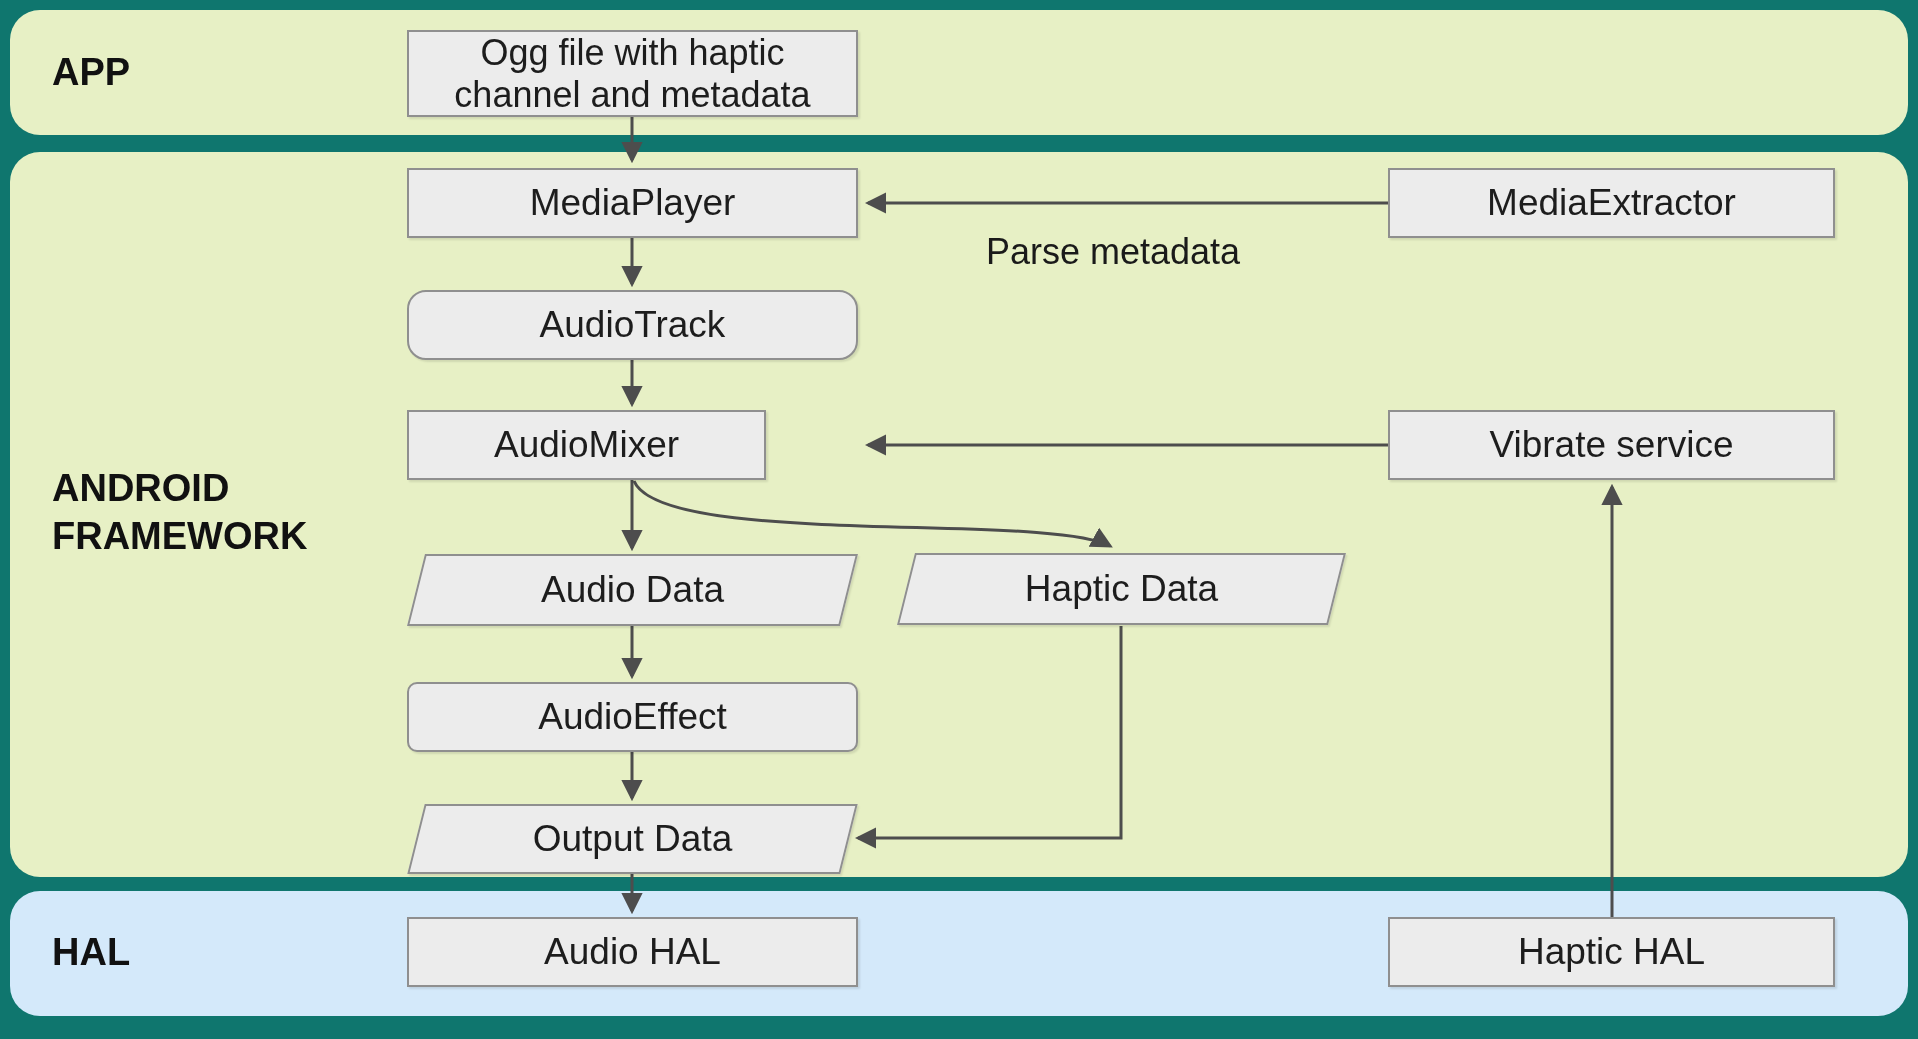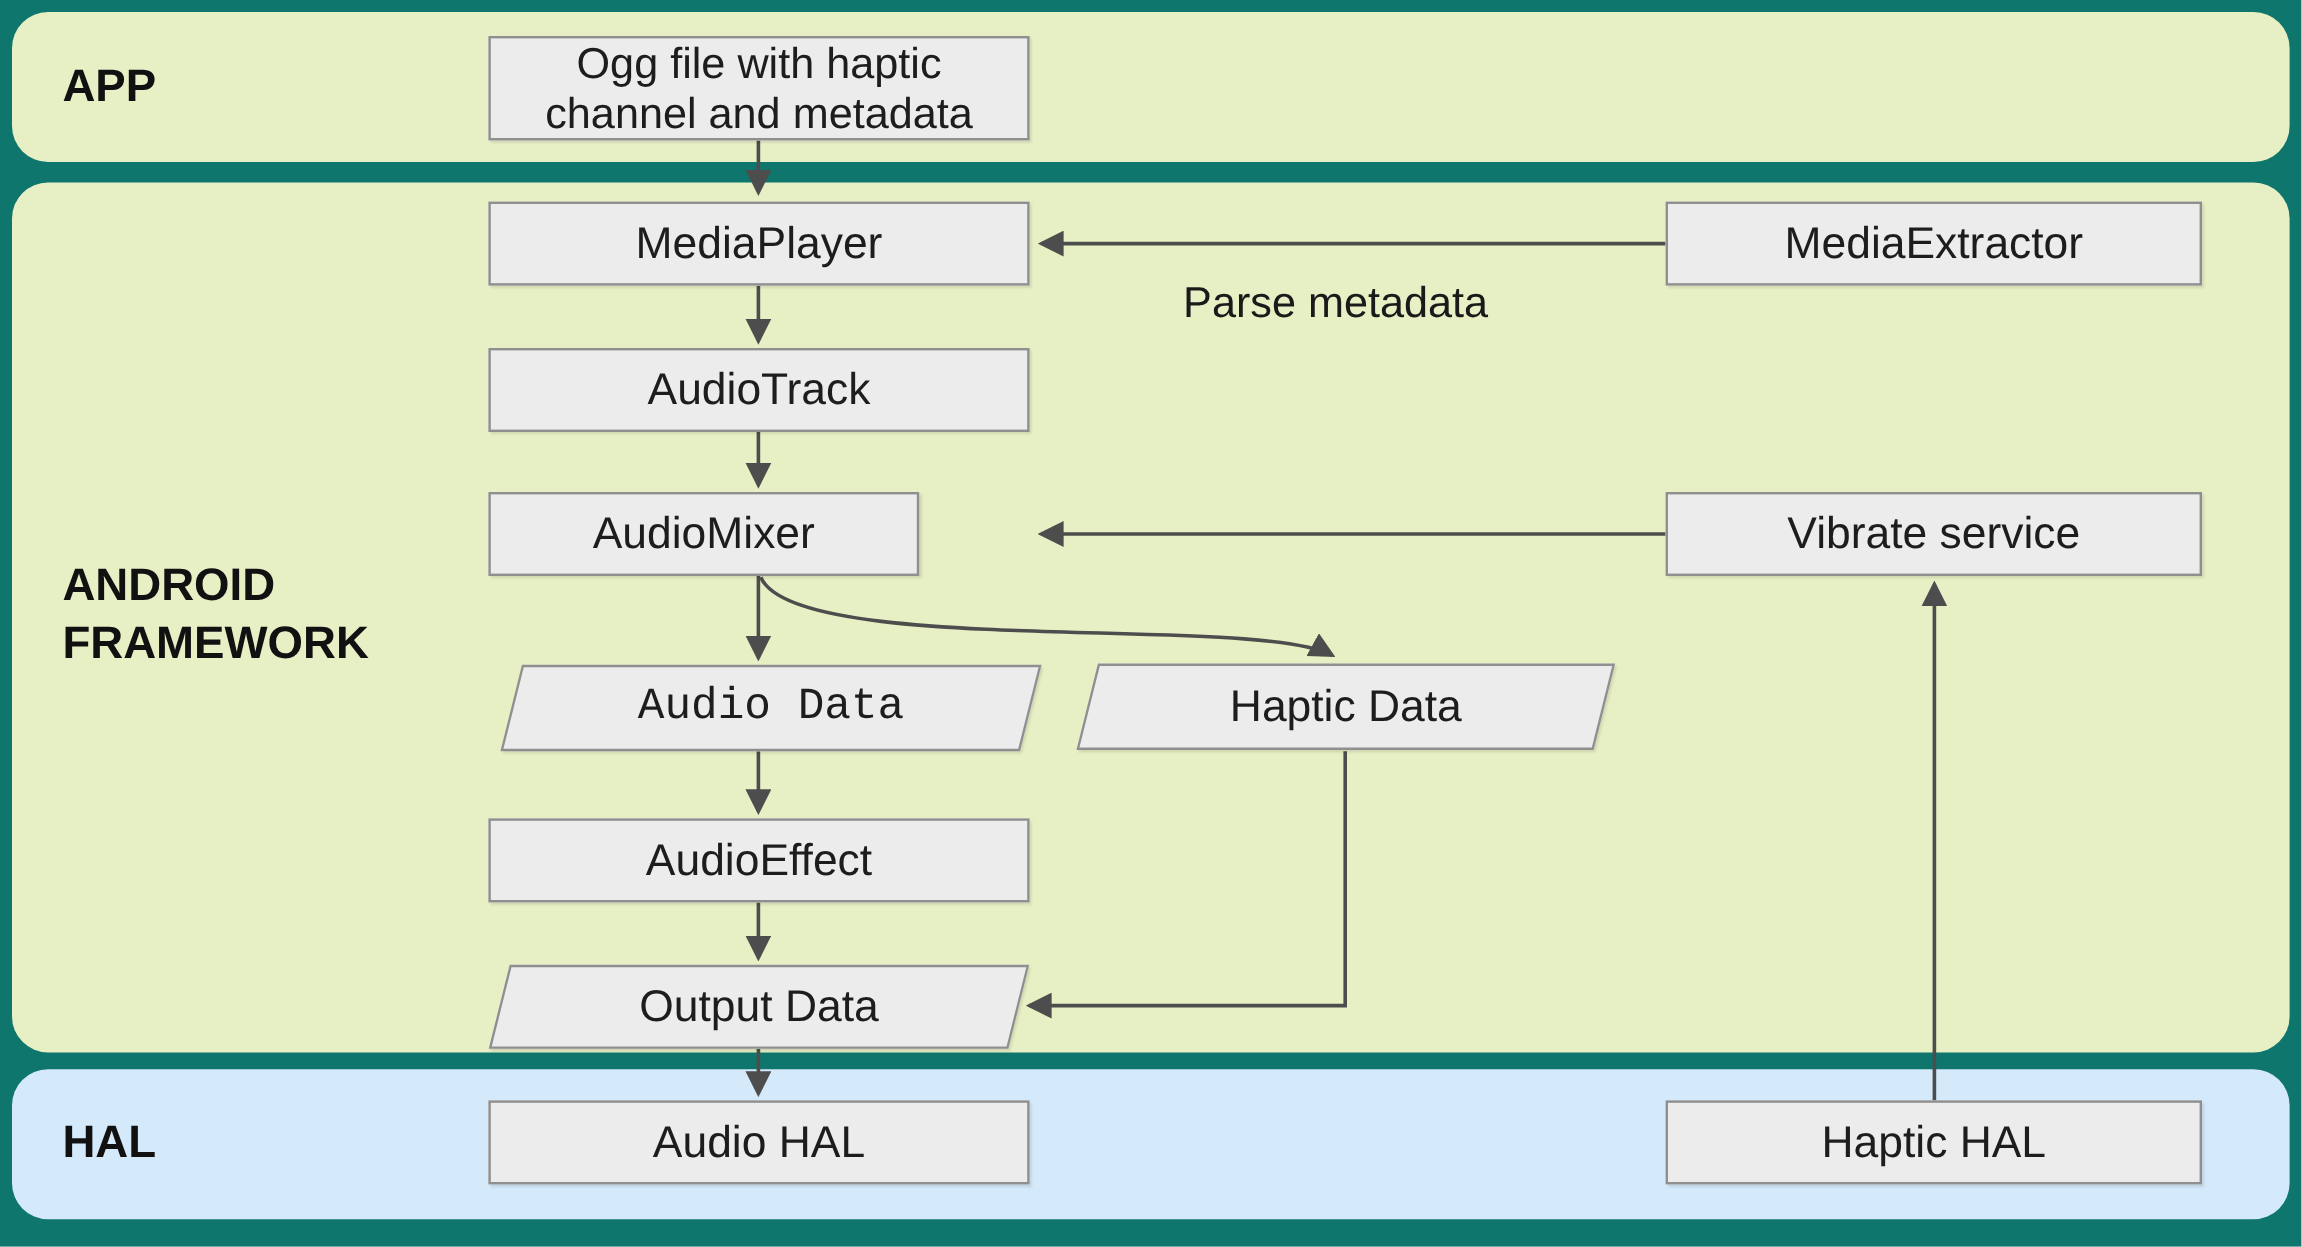--- a/index.html
+++ b/index.html
@@ -63,34 +63,34 @@
   <div class="edge-label" style="left:958px;top:231px;width:310px;">Parse metadata</div>
 
   <div class="node node-box" style="left:407px;top:30px;width:451px;height:87px;">
     <div class="node-label small" style="max-width:420px;">Ogg file with haptic channel and metadata</div>
   </div>
 
   <div class="node node-box" style="left:407px;top:168px;width:451px;height:70px;">
     <div class="node-label">MediaPlayer</div>
   </div>
 
-  <div class="node node-box" style="left:407px;top:290px;width:451px;height:70px;">
+  <div class="node node-box" style="left:407px;top:290px;width:451px;height:70px;border-radius:19px;">
     <div class="node-label">AudioTrack</div>
   </div>
 
   <div class="node node-box" style="left:407px;top:410px;width:359px;height:70px;">
     <div class="node-label">AudioMixer</div>
   </div>
 
-  <div class="node" style="left:417px;top:554px;width:451px;height:72px;font-family:Liberation Mono, monospace;">
+  <div class="node" style="left:407px;top:554px;width:451px;height:72px;">
     <div class="para-shape"></div>
     <div class="node-label">Audio Data</div>
   </div>
 
-  <div class="node node-box" style="left:407px;top:682px;width:451px;height:70px;">
+  <div class="node node-box" style="left:407px;top:682px;width:451px;height:70px;border-radius:10px;">
     <div class="node-label">AudioEffect</div>
   </div>
 
   <div class="node" style="left:407px;top:804px;width:451px;height:70px;">
     <div class="para-shape"></div>
     <div class="node-label">Output Data</div>
   </div>
 
   <div class="node node-box" style="left:407px;top:917px;width:451px;height:70px;">
     <div class="node-label">Audio HAL</div>

